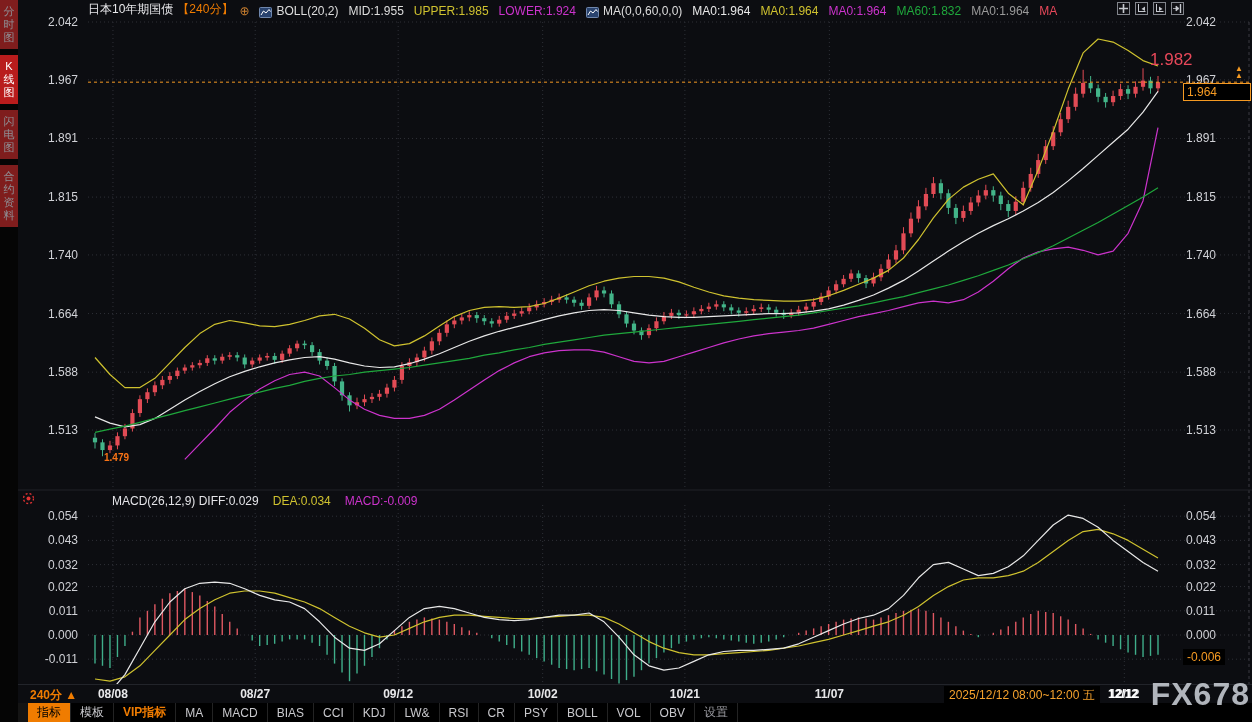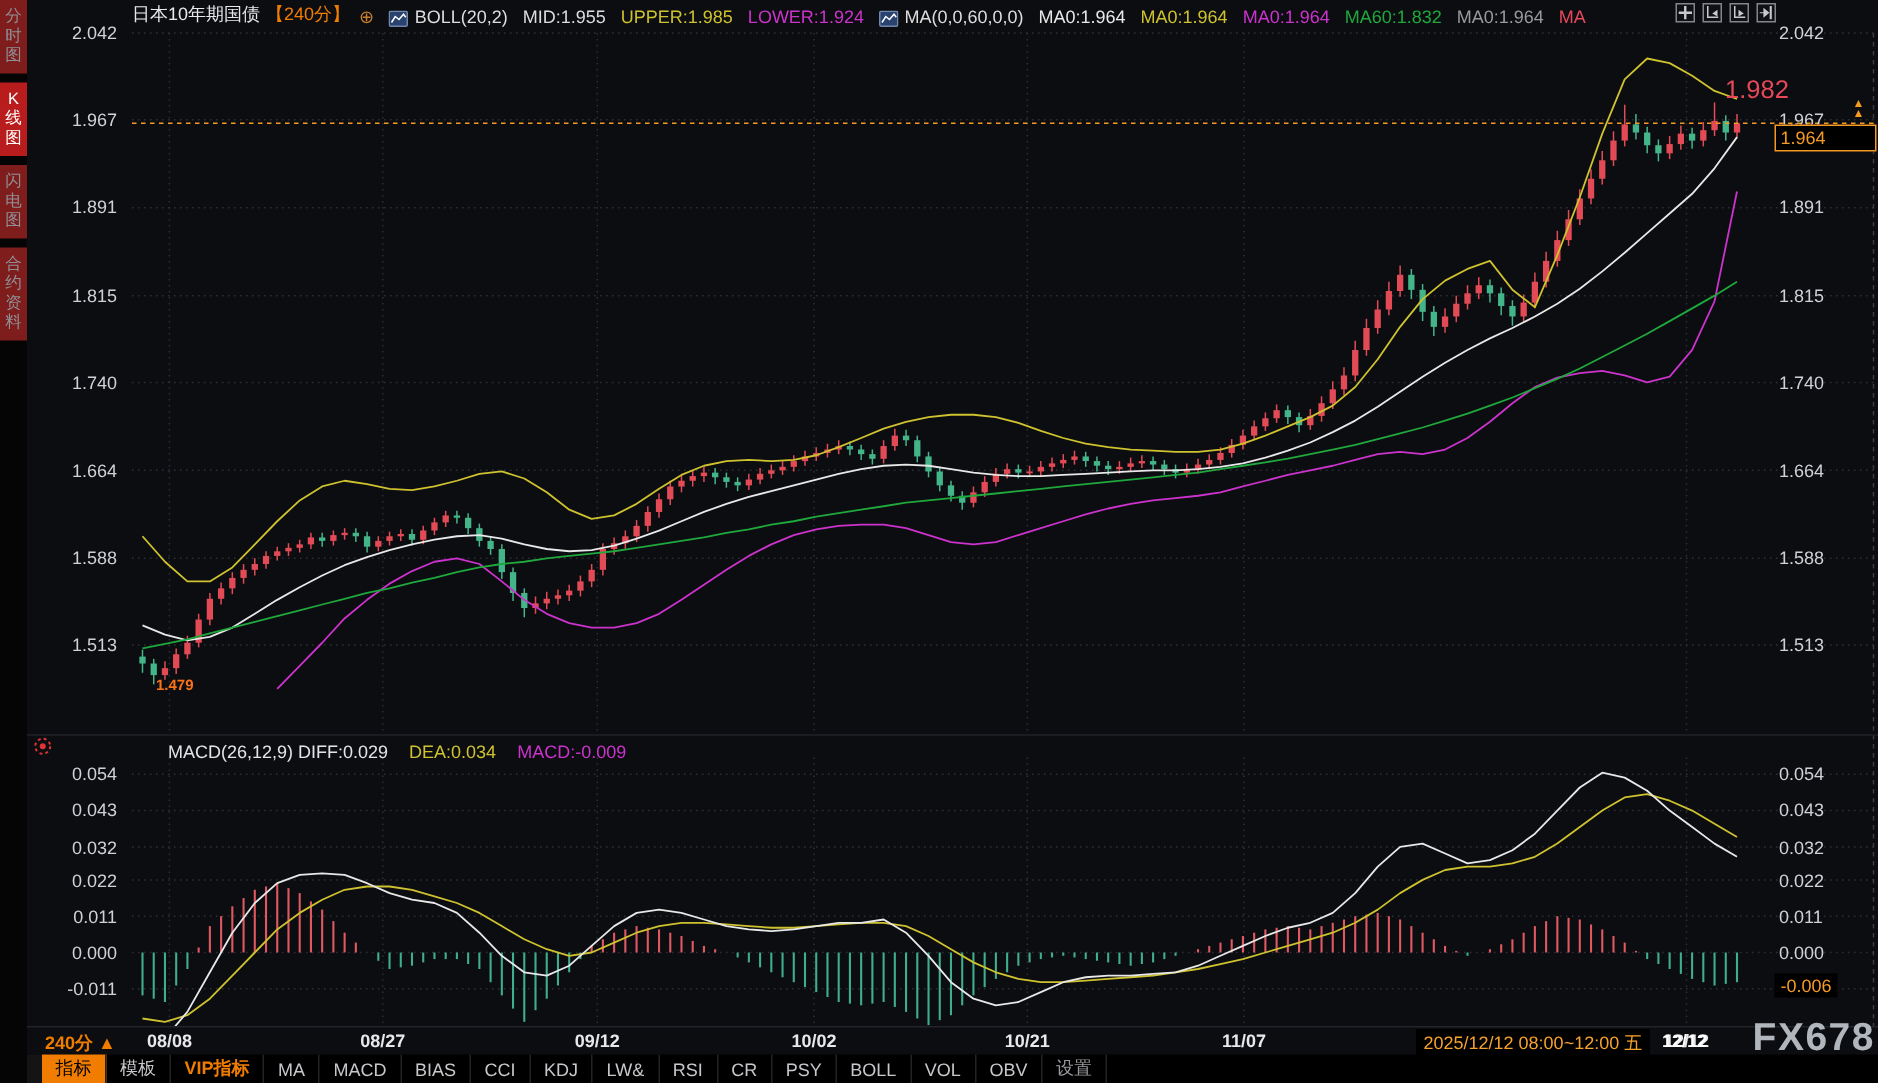--- a/index.html
+++ b/index.html
@@ -43,21 +43,21 @@
   #tooltip{position:absolute;left:926px;top:1px;background:#000;color:#f5a22d;font-size:12px;padding:1px 5px;z-index:8;white-space:nowrap;}
   #last-date{position:absolute;left:1090px;top:2px;color:#fff;font-size:12px;font-weight:bold;z-index:9;}
   
   #toolbar{position:absolute;left:18px;top:703px;width:1234px;height:19px;background:#000;display:flex;
            align-items:stretch;font-size:12px;z-index:5;}
   #toolbar .spacer{width:10px;background:#141414;}
   .tb-item{display:flex;align-items:center;padding:0 9px;color:#c8c8cc;border-right:1px solid #232323;cursor:pointer;white-space:nowrap;}
   .tb-item.active{background:#f07c00;color:#000000;font-weight:normal;}
   .tb-item.vip{color:#f07c00;font-weight:bold;}
   .tb-item.dim{color:#9a9aa0;}
-  #watermark{position:absolute;right:2px;top:676px;font-size:26px;font-weight:bold;letter-spacing:1px;
+  #watermark{position:absolute;right:2px;top:676px;font-size:32px;font-weight:bold;letter-spacing:1px;
              color:#ced3da;opacity:.85;z-index:30;pointer-events:none;}
 </style>
 </head>
 <body>
 
 <div id="app">
 
   <svg id="chart-svg" width="1252" height="722">
       <defs>
         <clipPath id="cpMain">

